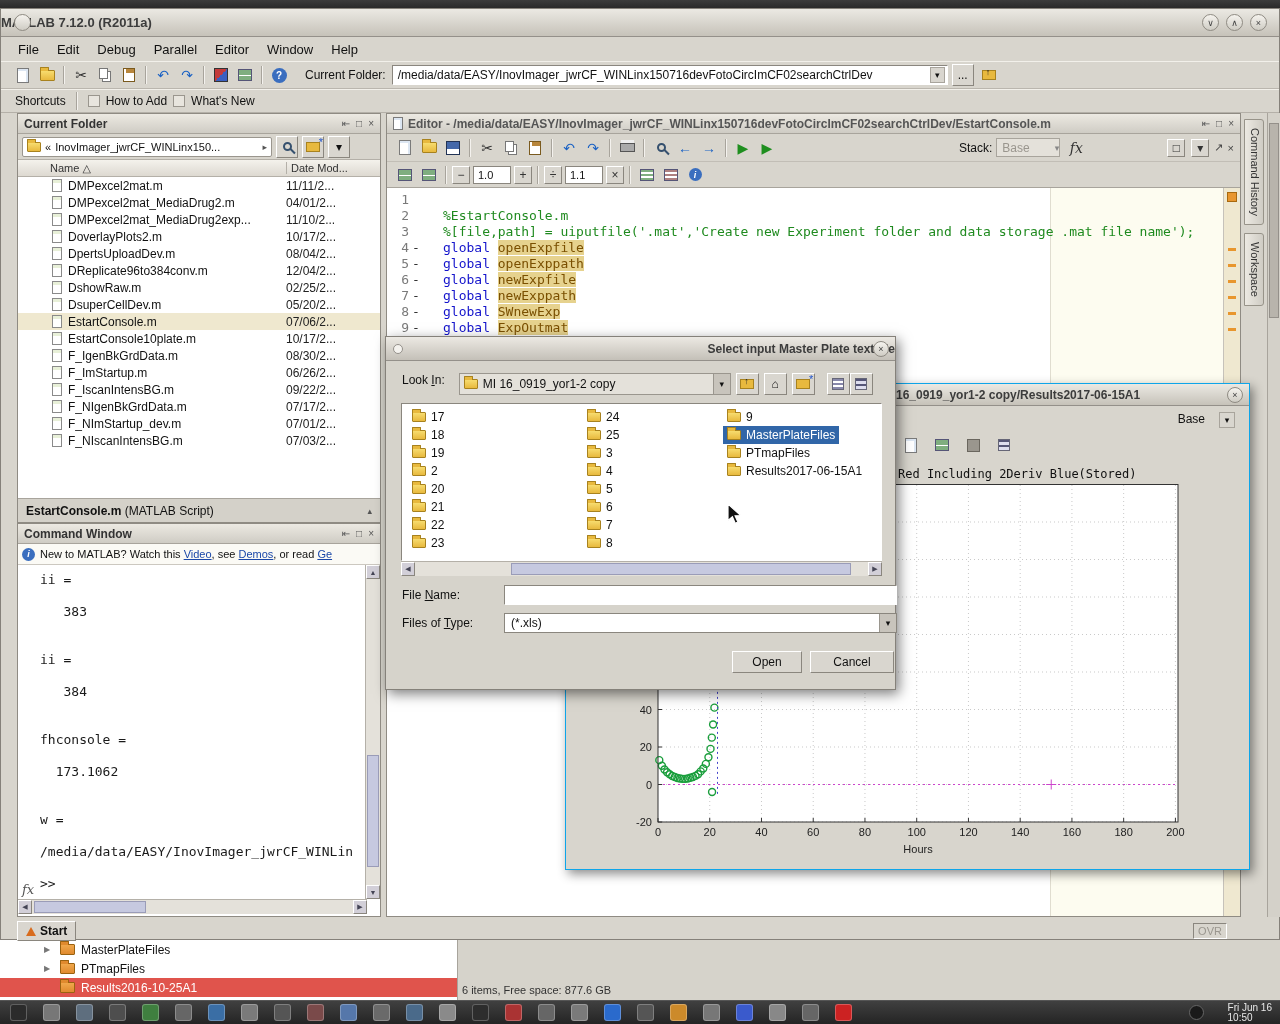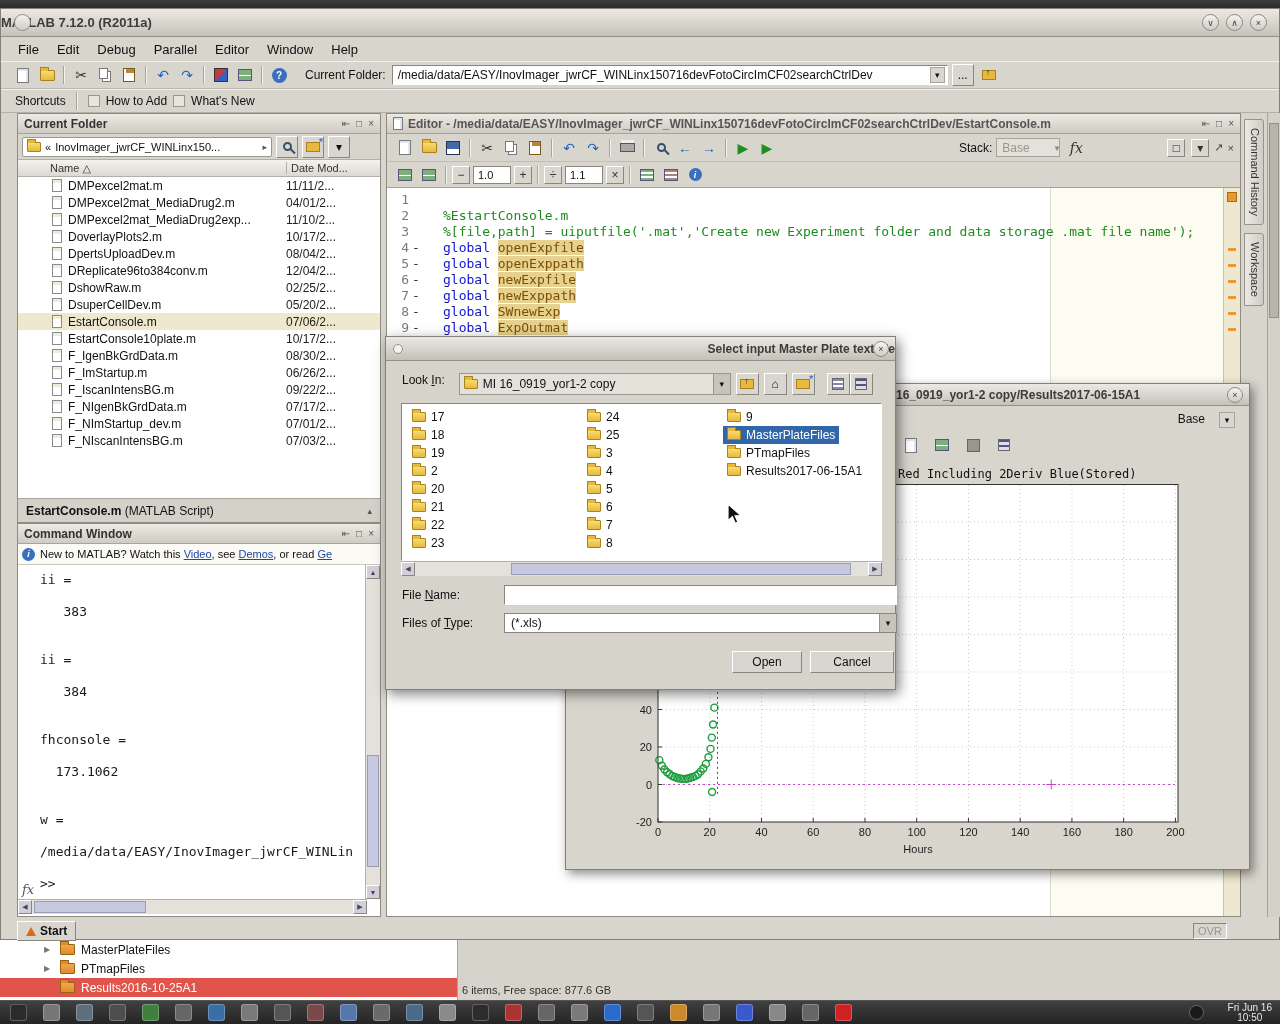--- a/index.html
+++ b/index.html
@@ -153,21 +153,21 @@
 .fb-row.sel{background:#e0544c;color:#fff}
 .fb-exp{width:10px;font-size:8px;color:#777}
 .fb-row.sel .fb-exp{color:#fff}
 .folder-ic.fb{background:linear-gradient(#f0a84c,#e08a2e);border-color:#9a6210}
 .folder-ic.fb::before{background:#e08a2e;border-color:#9a6210}
 #fb-status{position:absolute;left:462px;top:44px;font-size:11px;color:#333}
 
 #taskbar{left:0;top:1000px;width:1280px;height:24px;background:linear-gradient(#404040,#242424);border-top:1px solid #555;display:flex;align-items:center;padding-left:10px}
 #taskbar-icons{display:flex;gap:16px;align-items:center}
 .tb-icon{width:17px;height:17px;border-radius:3px;display:inline-block;border:1px solid rgba(255,255,255,.25)}
-#tb-clock{position:absolute;right:8px;top:2px;text-align:center;color:#e8e8e8;font-size:10px;line-height:10px}
+#tb-clock{position:absolute;right:8px;top:2px;text-align:left;color:#e8e8e8;font-size:10px;line-height:10px}
 #tb-clock-icon{position:absolute;right:76px;top:4px;width:15px;height:15px;border-radius:50%;background:#1a1a1a;border:1px solid #666}
 
 #cursor{left:727px;top:503px;width:24px;height:24px;z-index:50}
 
 #matlab-window{z-index:2}#figure-win{z-index:5}#dialog{z-index:6}#bottom-window{z-index:1}#taskbar{z-index:10}#cursor{z-index:50}
 </style>
 </head>
 <body>
 
 <div id="top-strip" class="abs"></div>

